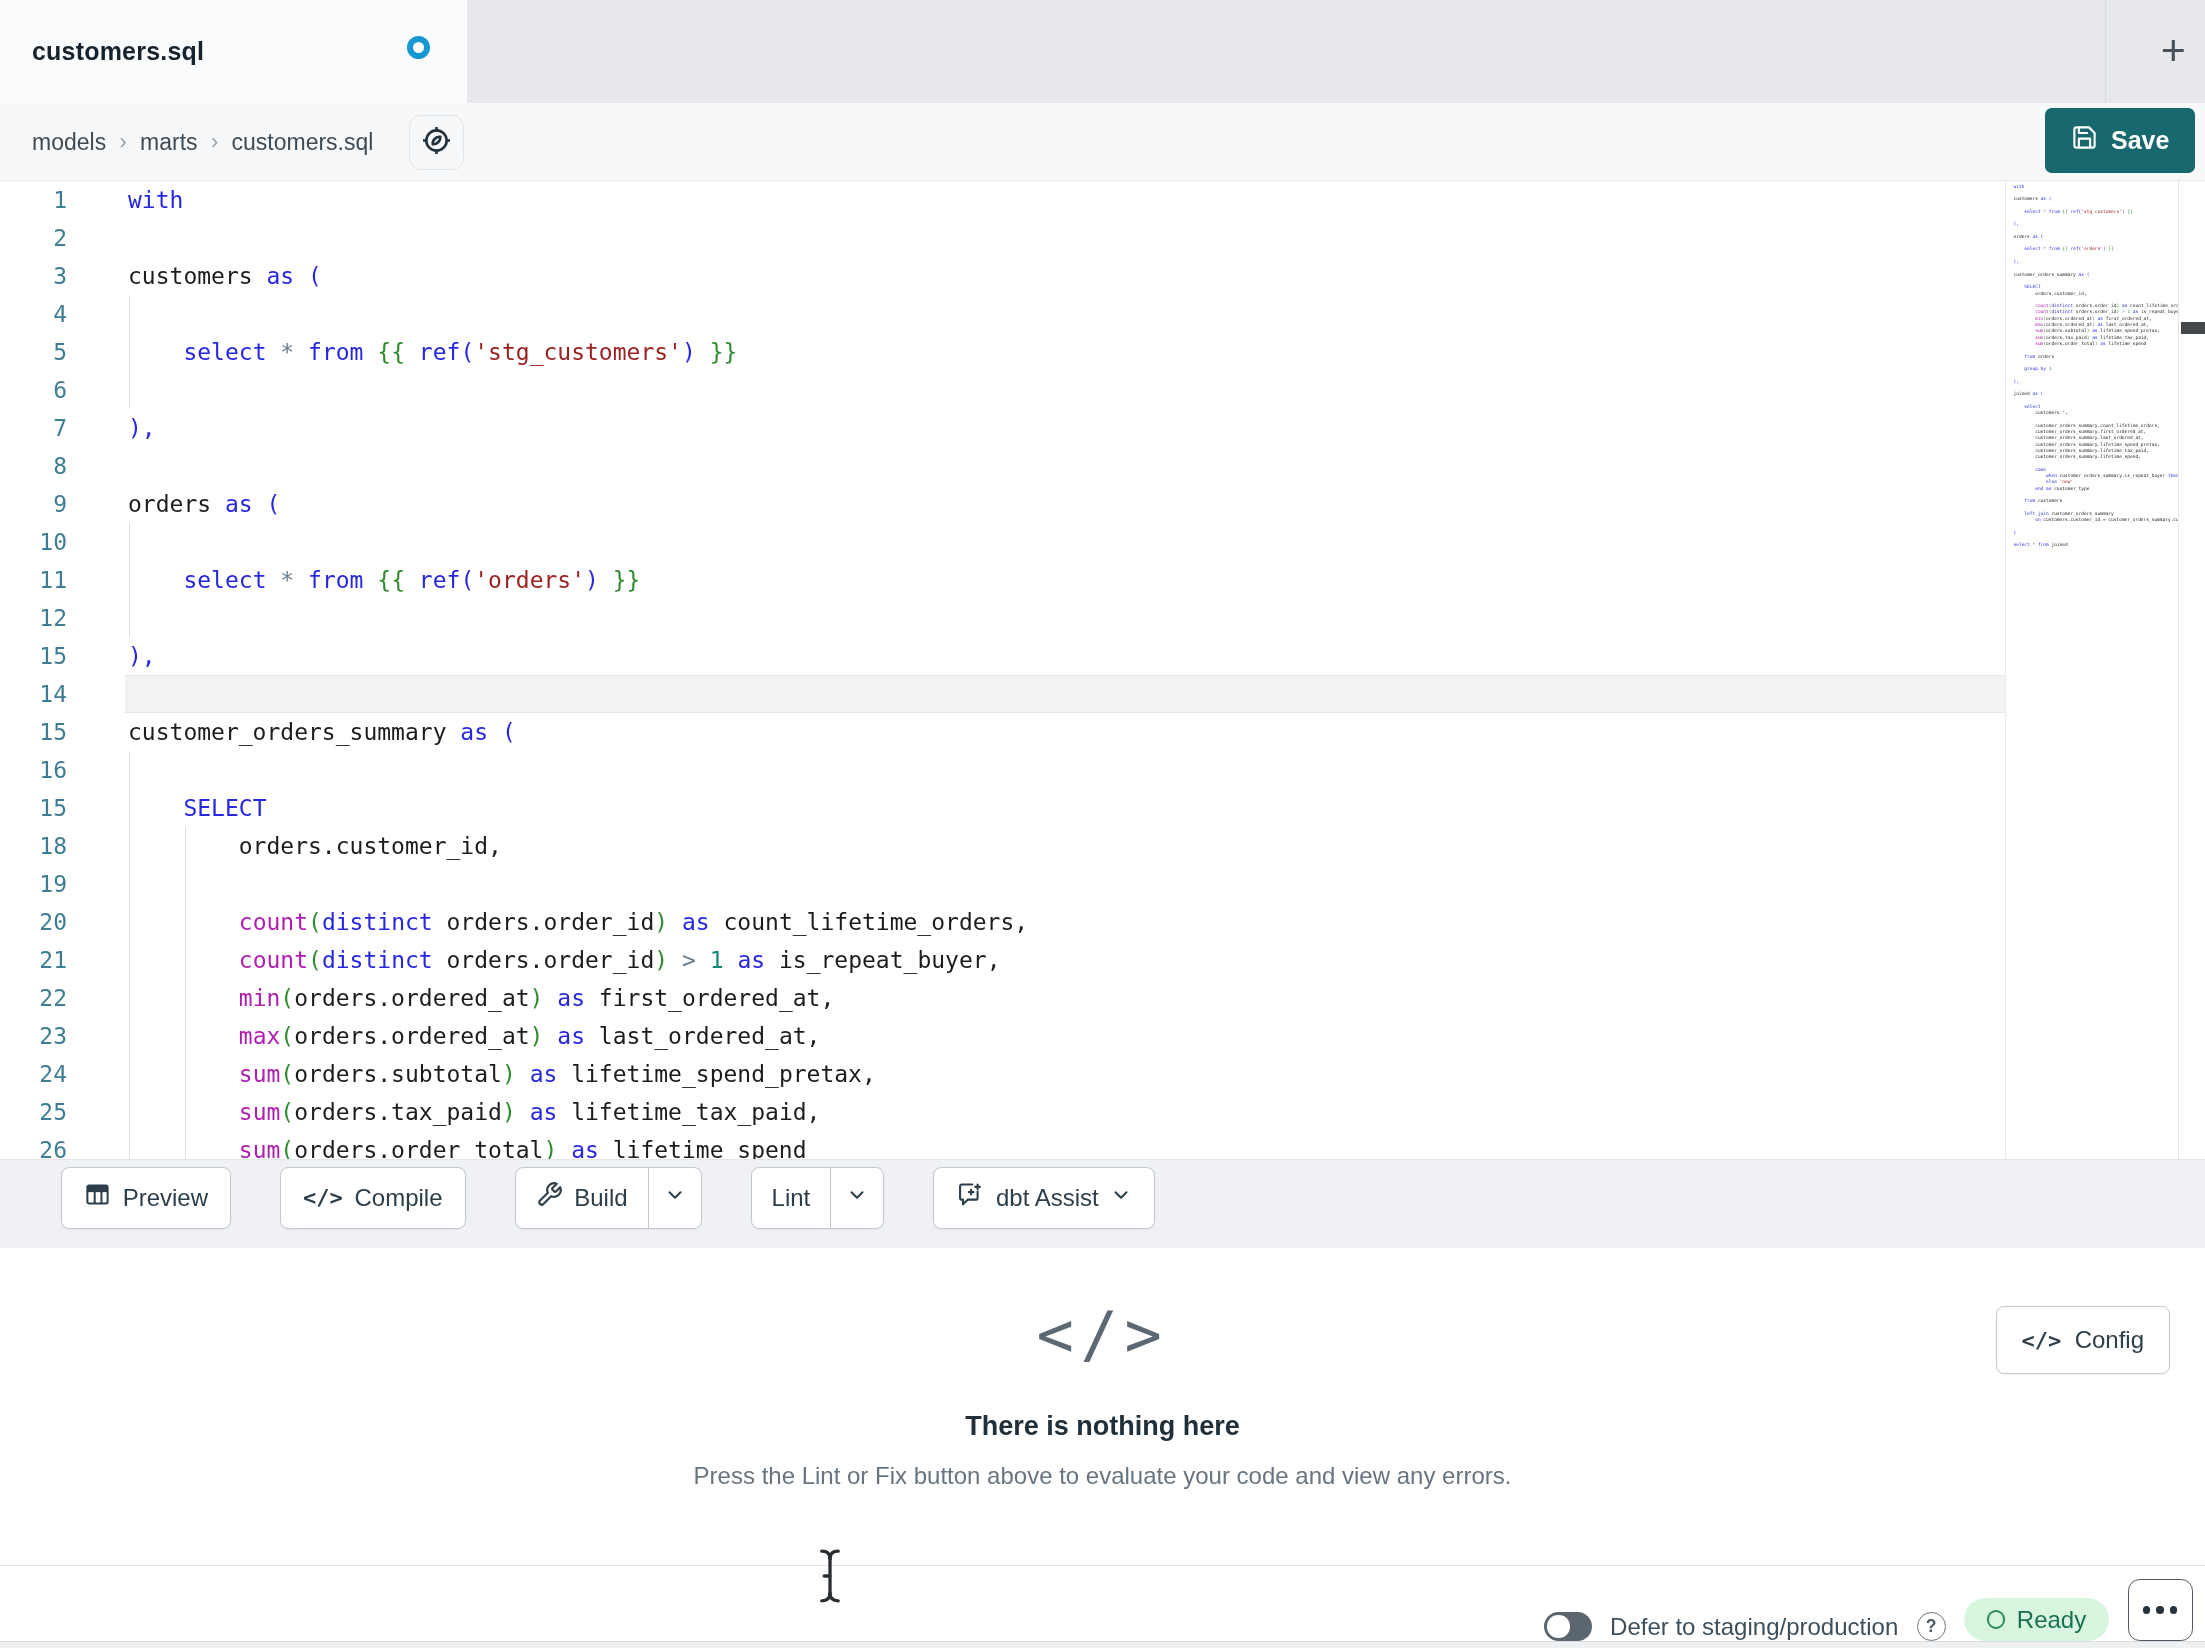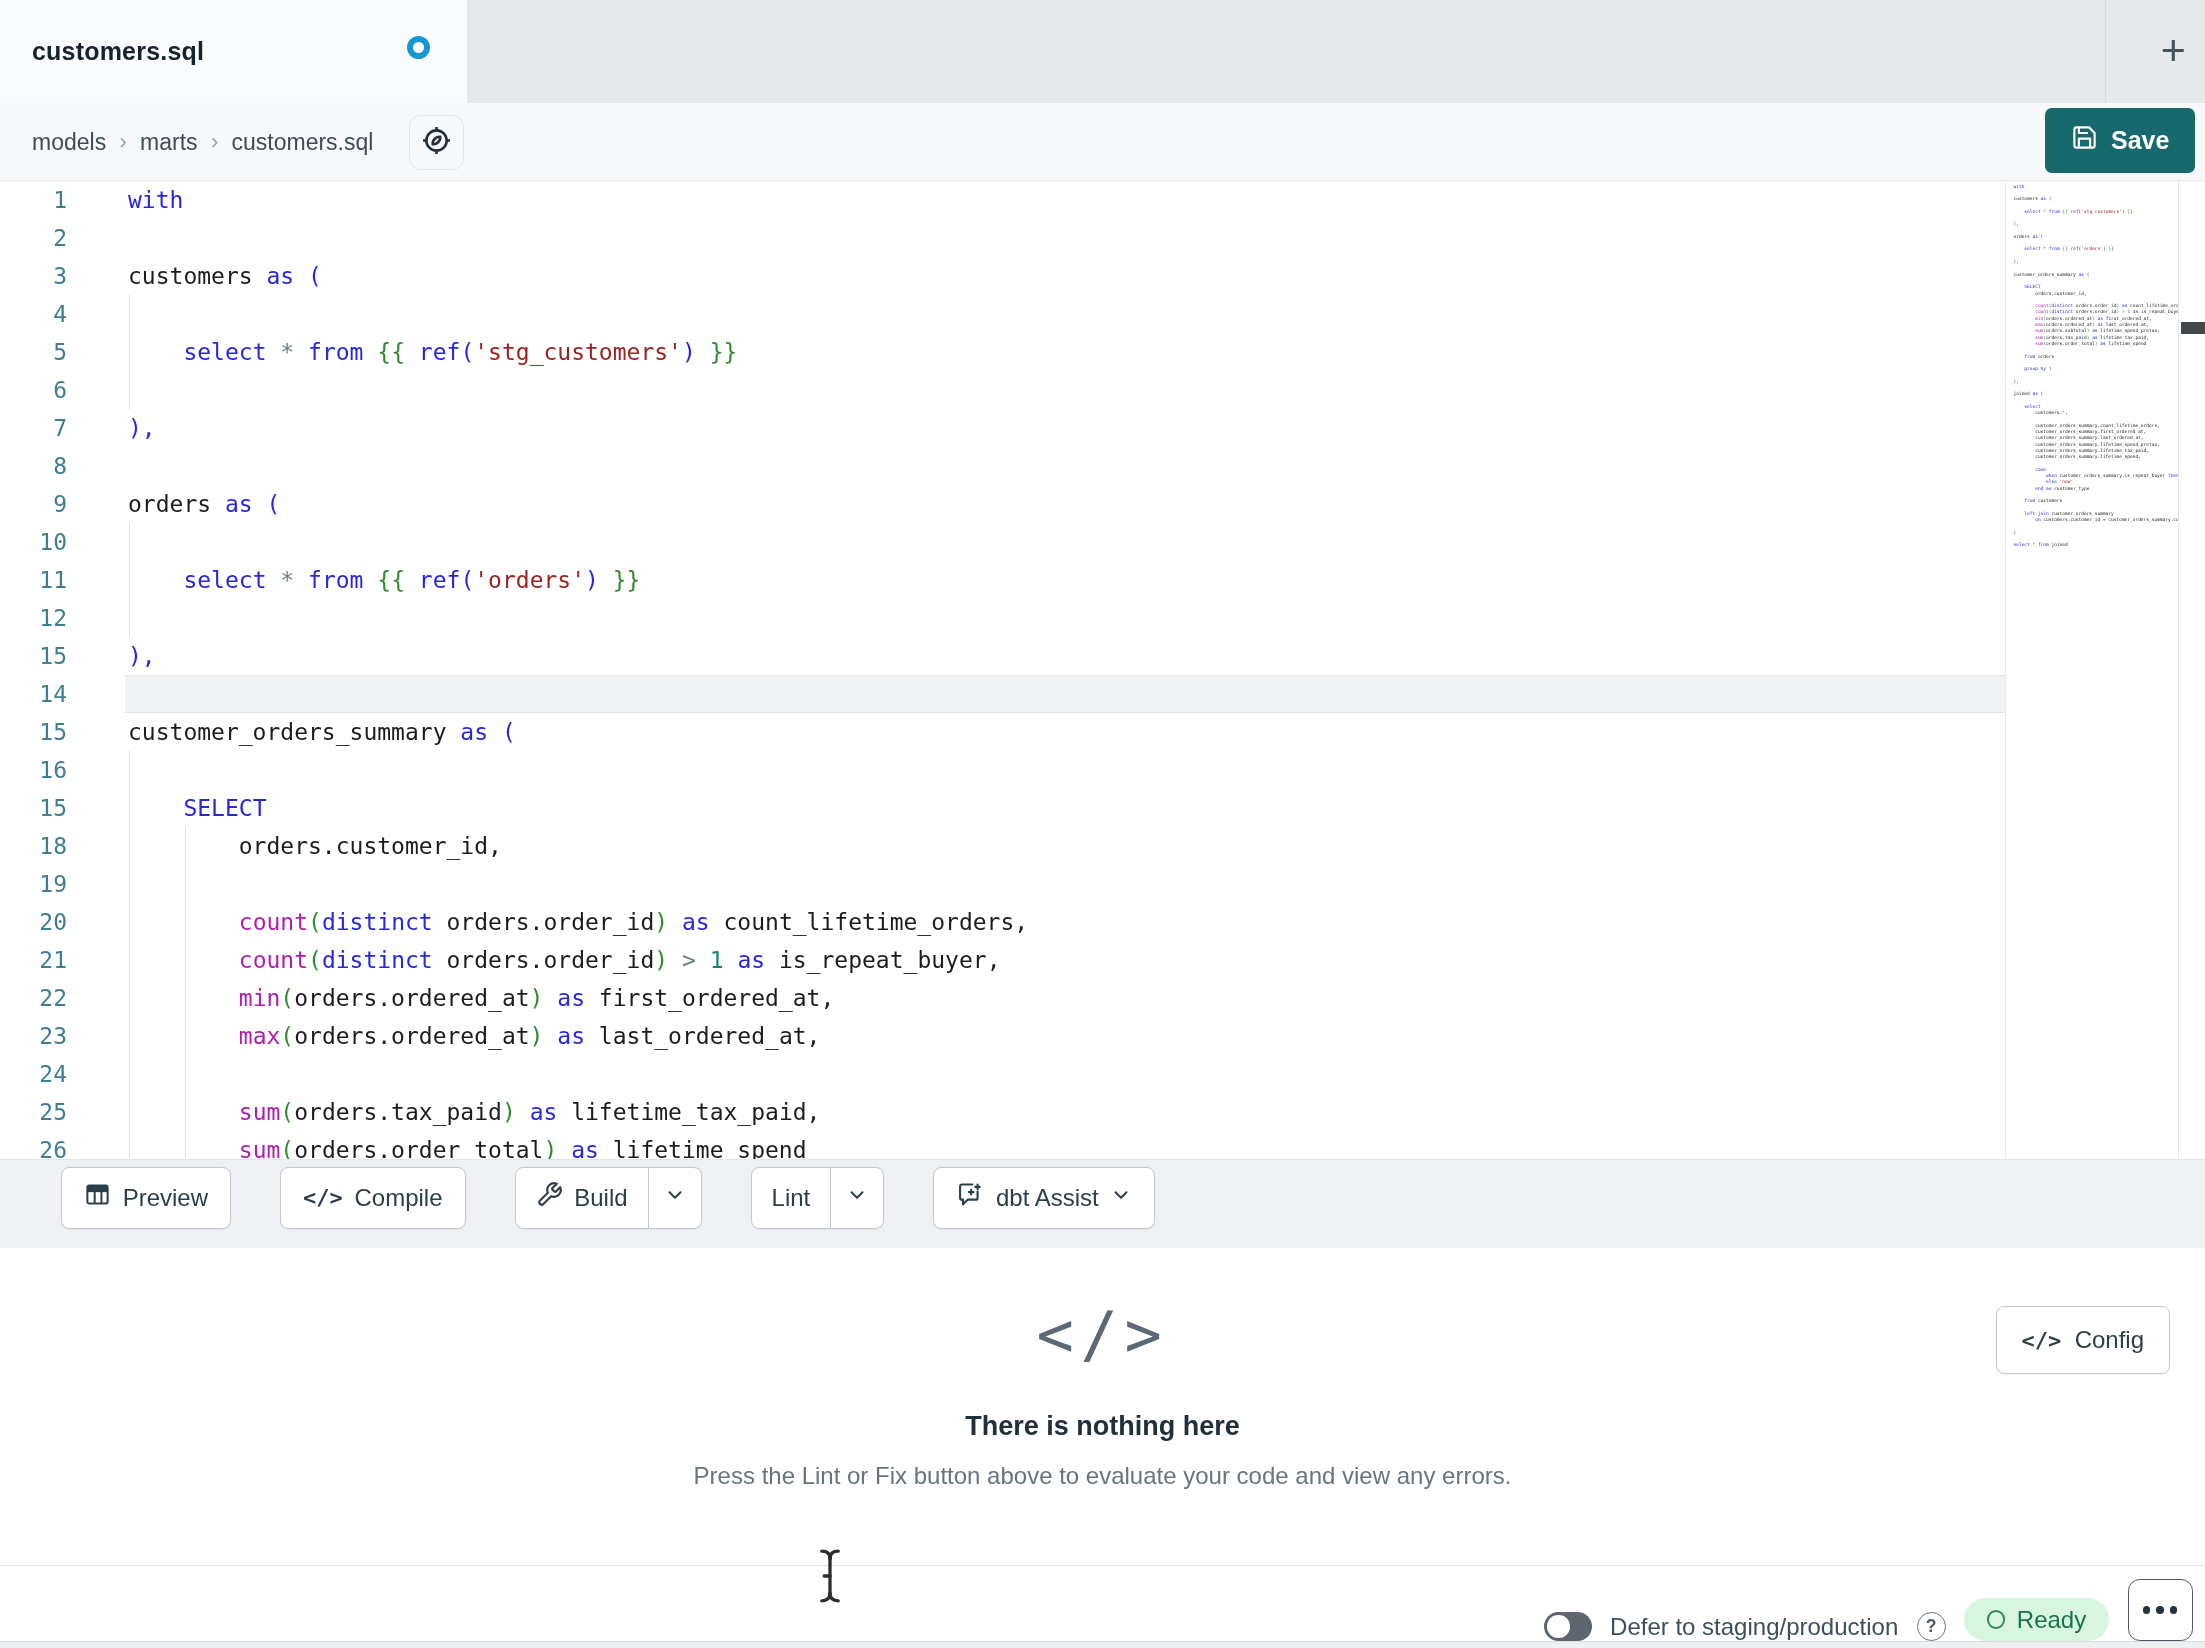--- a/index.html
+++ b/index.html
@@ -260,20 +260,21 @@
         <div class="code-line">
           <span class="ln">23</span>
           <div class="guide" style="left: 129px;"></div>
           <div class="guide" style="left: 185px;"></div>
           <span class="code"><span class="c-t">        </span><span class="c-f">max</span><span class="c-g">(</span><span class="c-t">orders.ordered_at</span><span class="c-g">)</span><span class="c-t"> </span><span class="c-k">as</span><span class="c-t"> last_ordered_at,</span></span>
         </div>
         <div class="code-line">
           <span class="ln">24</span>
           <div class="guide" style="left: 129px;"></div>
           <div class="guide" style="left: 185px;"></div>
+          <span class="code"><span class="c-t">        </span><span class="c-f">sum</span><span class="c-g">(</span><span class="c-t">orders.subtotal</span><span class="c-g">)</span><span class="c-t"> </span><span class="c-k">as</span><span class="c-t"> lifetime_spend_pretax,</span></span>
         </div>
         <div class="code-line">
           <span class="ln">25</span>
           <div class="guide" style="left: 129px;"></div>
           <div class="guide" style="left: 185px;"></div>
           <span class="code"><span class="c-t">        </span><span class="c-f">sum</span><span class="c-g">(</span><span class="c-t">orders.tax_paid</span><span class="c-g">)</span><span class="c-t"> </span><span class="c-k">as</span><span class="c-t"> lifetime_tax_paid,</span></span>
         </div>
         <div class="code-line">
           <span class="ln">26</span>
           <div class="guide" style="left: 129px;"></div>

